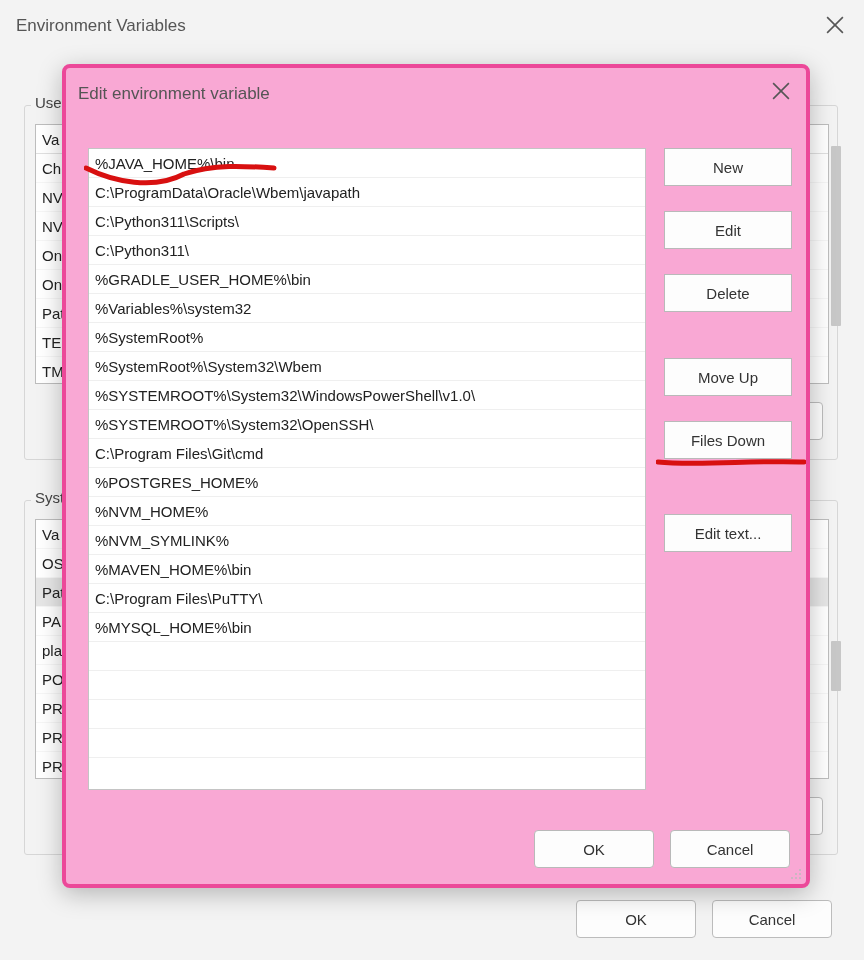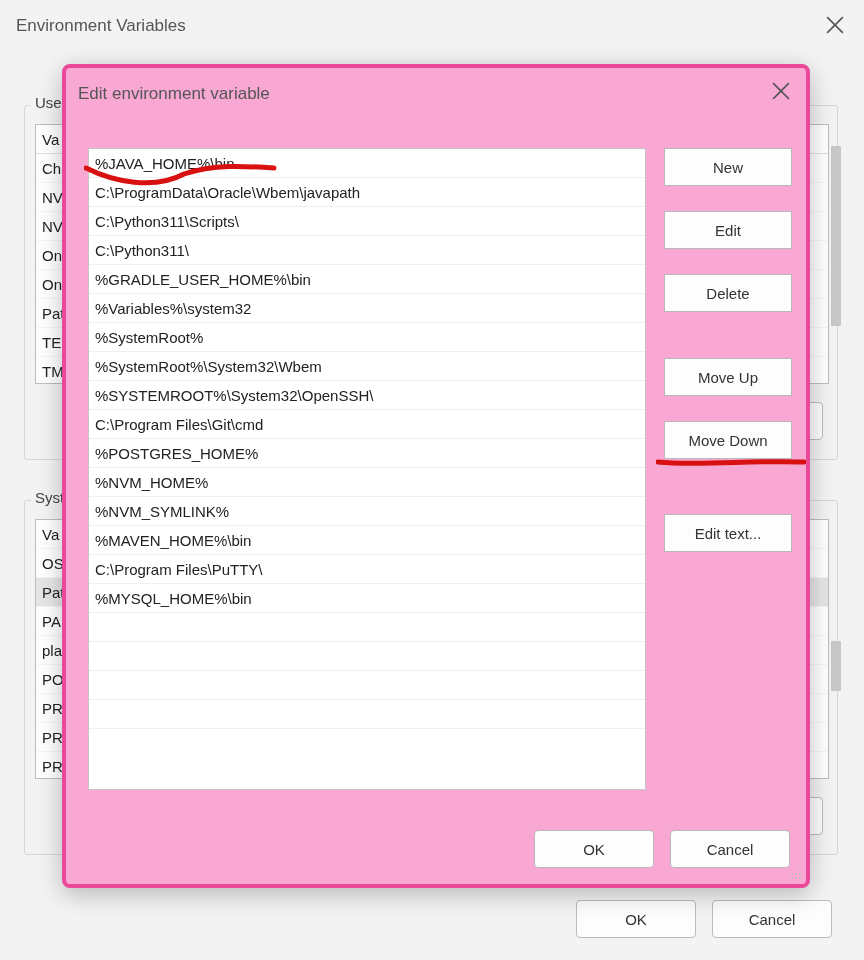--- a/index.html
+++ b/index.html
@@ -272,40 +272,41 @@
 
   <div class="path-list">
     <div class="path-row">%JAVA_HOME%\bin</div>
     <div class="path-row">C:\ProgramData\Oracle\Wbem\javapath</div>
     <div class="path-row">C:\Python311\Scripts\</div>
     <div class="path-row">C:\Python311\</div>
     <div class="path-row">%GRADLE_USER_HOME%\bin</div>
     <div class="path-row">%Variables%\system32</div>
     <div class="path-row">%SystemRoot%</div>
     <div class="path-row">%SystemRoot%\System32\Wbem</div>
+    <div class="path-row">%SYSTEMROOT%\System32\WindowsPowerShell\v1.0\</div>
     <div class="path-row">%SYSTEMROOT%\System32\OpenSSH\</div>
     <div class="path-row">C:\Program Files\Git\cmd</div>
     <div class="path-row">%POSTGRES_HOME%</div>
     <div class="path-row">%NVM_HOME%</div>
     <div class="path-row">%NVM_SYMLINK%</div>
     <div class="path-row">%MAVEN_HOME%\bin</div>
     <div class="path-row">C:\Program Files\PuTTY\</div>
     <div class="path-row">%MYSQL_HOME%\bin</div>
     <div class="path-row"></div>
     <div class="path-row"></div>
     <div class="path-row"></div>
     <div class="path-row"></div>
   </div>
 
   <div class="fg-buttons">
     <div class="fg-btn">New</div>
     <div class="fg-btn">Edit</div>
     <div class="fg-btn" style="margin-bottom:46px">Delete</div>
     <div class="fg-btn">Move Up</div>
-    <div class="fg-btn" style="margin-bottom:55px">Move Down</div>
+    <div class="fg-btn" style="margin-bottom:55px">Files Down</div>
     <div class="fg-btn">Edit text...</div>
   </div>
 
   <div class="fg-ok fg-btn2">OK</div>
   <div class="fg-cancel fg-btn2">Cancel</div>
 
   <div class="resize-grip">
     <svg viewBox="0 0 14 14">
       <circle cx="12" cy="4" r="1" fill="#bbb"></circle>
       <circle cx="8" cy="8" r="1" fill="#bbb"></circle>

